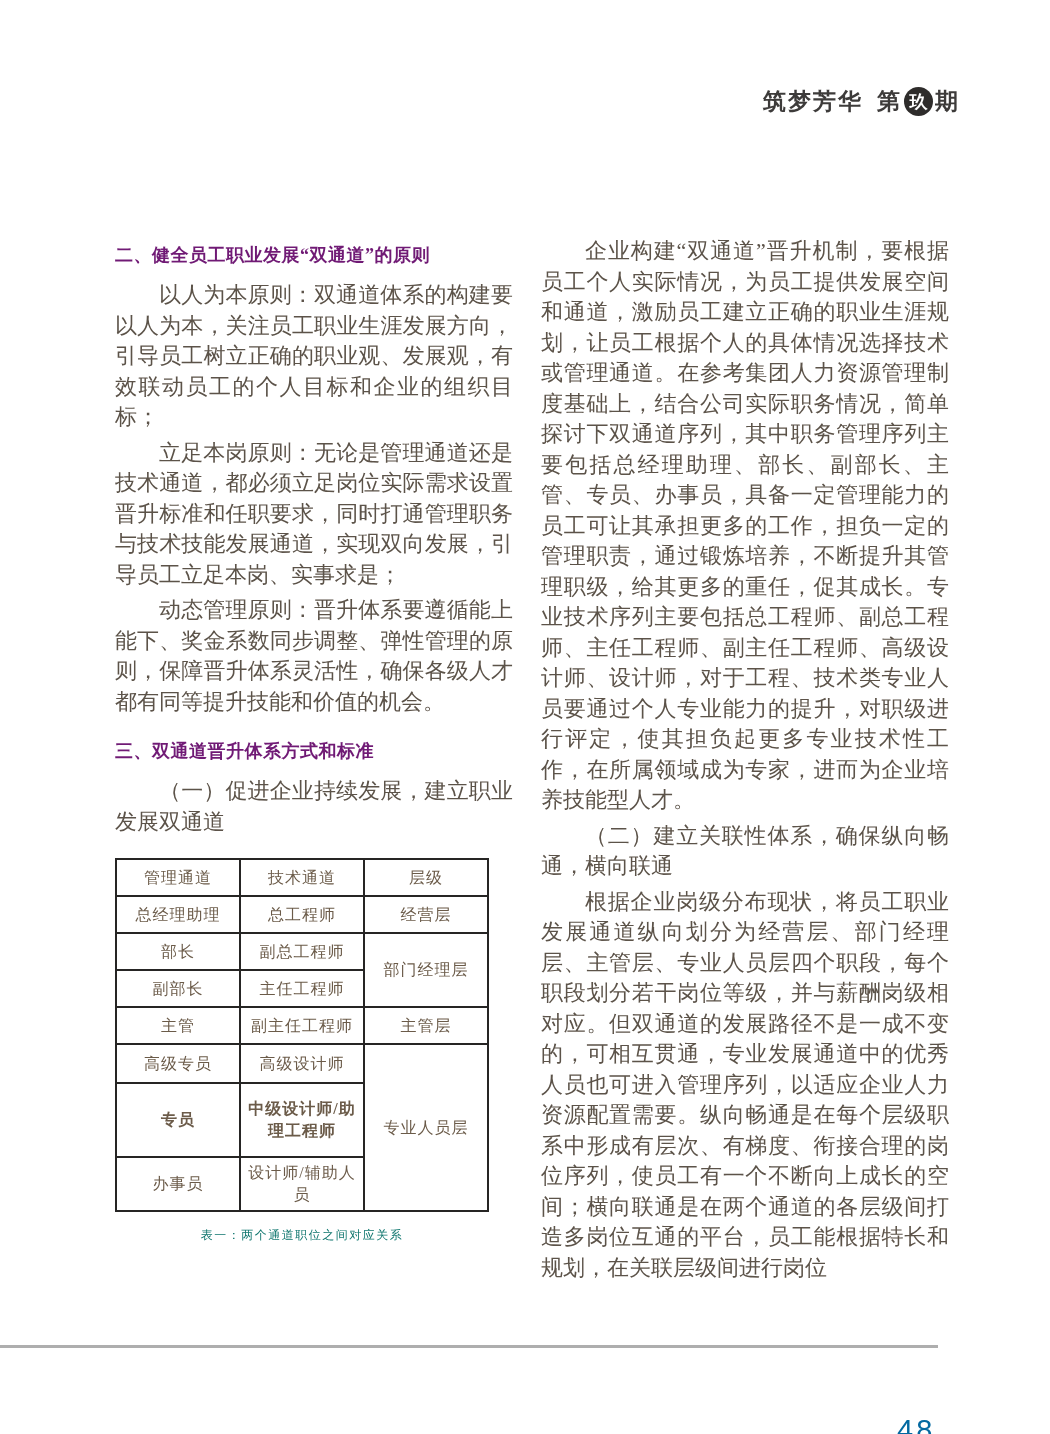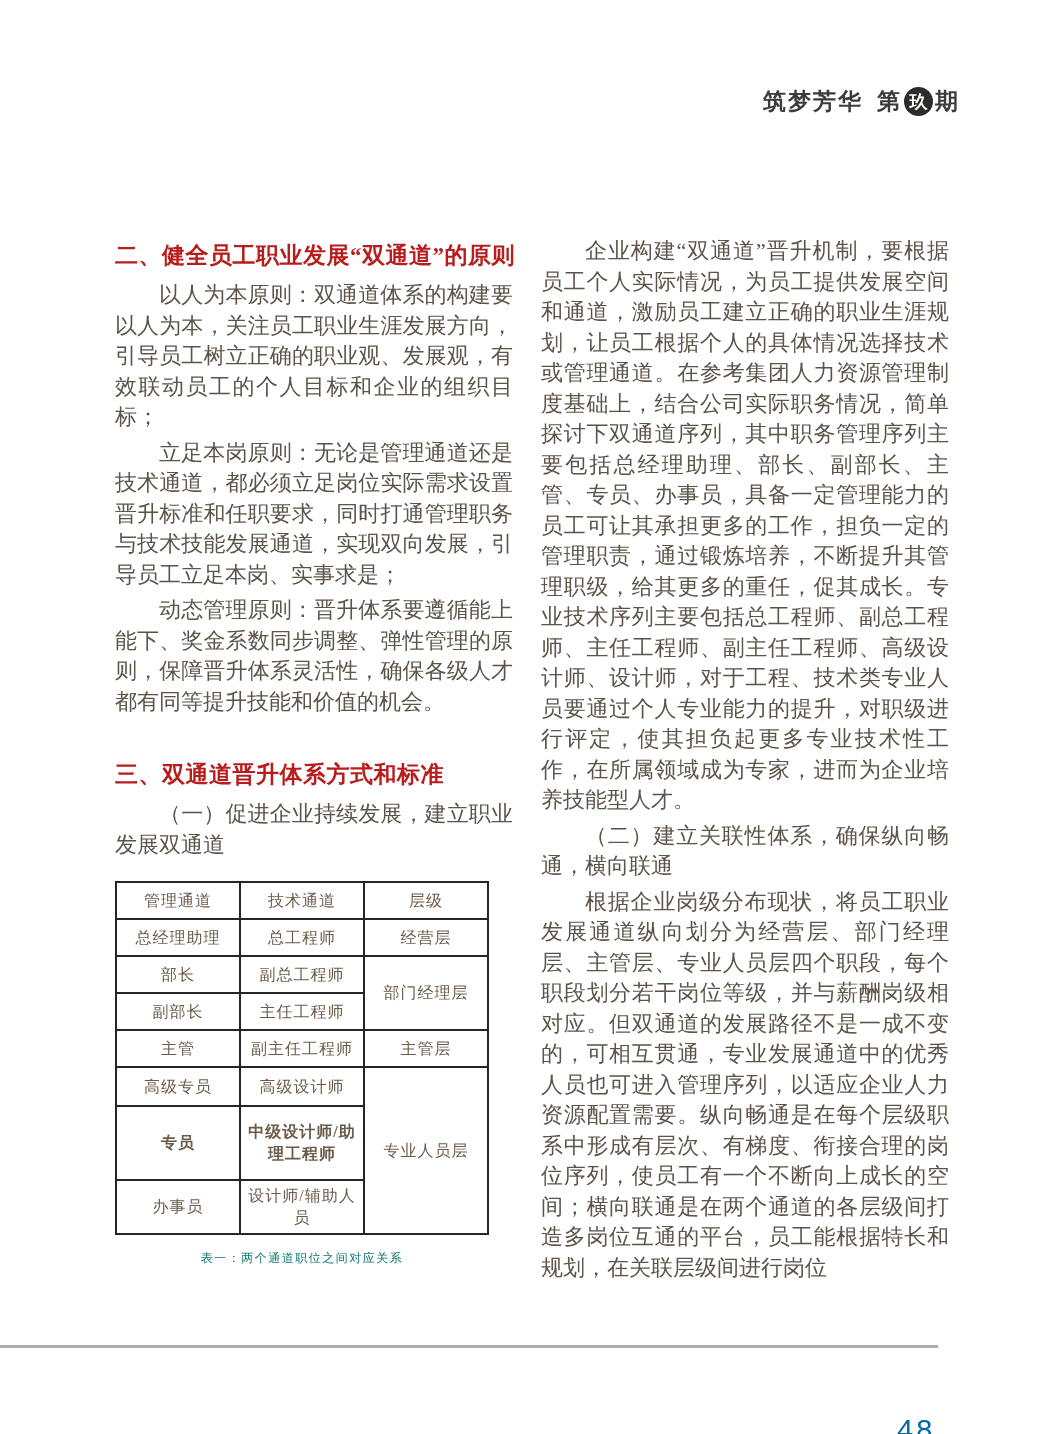--- a/index.html
+++ b/index.html
@@ -25,25 +25,25 @@
     width: 29px; height: 29px; border-radius: 50%;
     background: #2e2c2b; color: #ffffff; font-size: 18px; letter-spacing: 0;
     margin: 0 2px;
   }
 
   
   .col-left  { position: absolute; left: 115px; top: 240px; width: 398px; }
   .col-right { position: absolute; left: 541px; top: 236px; width: 408px; }
 
   .sec-heading {
-    font-size: 23px; font-weight: bold; color: #b91c1c;
+    font-size: 18px; font-weight: bold; color: #701a75;
     margin: 0 0 9px 0; white-space: nowrap; letter-spacing: 0.5px;
     line-height: 31px;
   }
-  .sec-heading.second { margin-top: 42px; }
+  .sec-heading.second { margin-top: 19px; }
 
   p.body-par {
     font-size: 22px; line-height: 30.5px; color: #5c5349;
     text-align: justify; text-indent: 2em;
     margin: 0 0 5px 0;
   }
 
   
   table.dual {
     border-collapse: collapse; table-layout: fixed;

